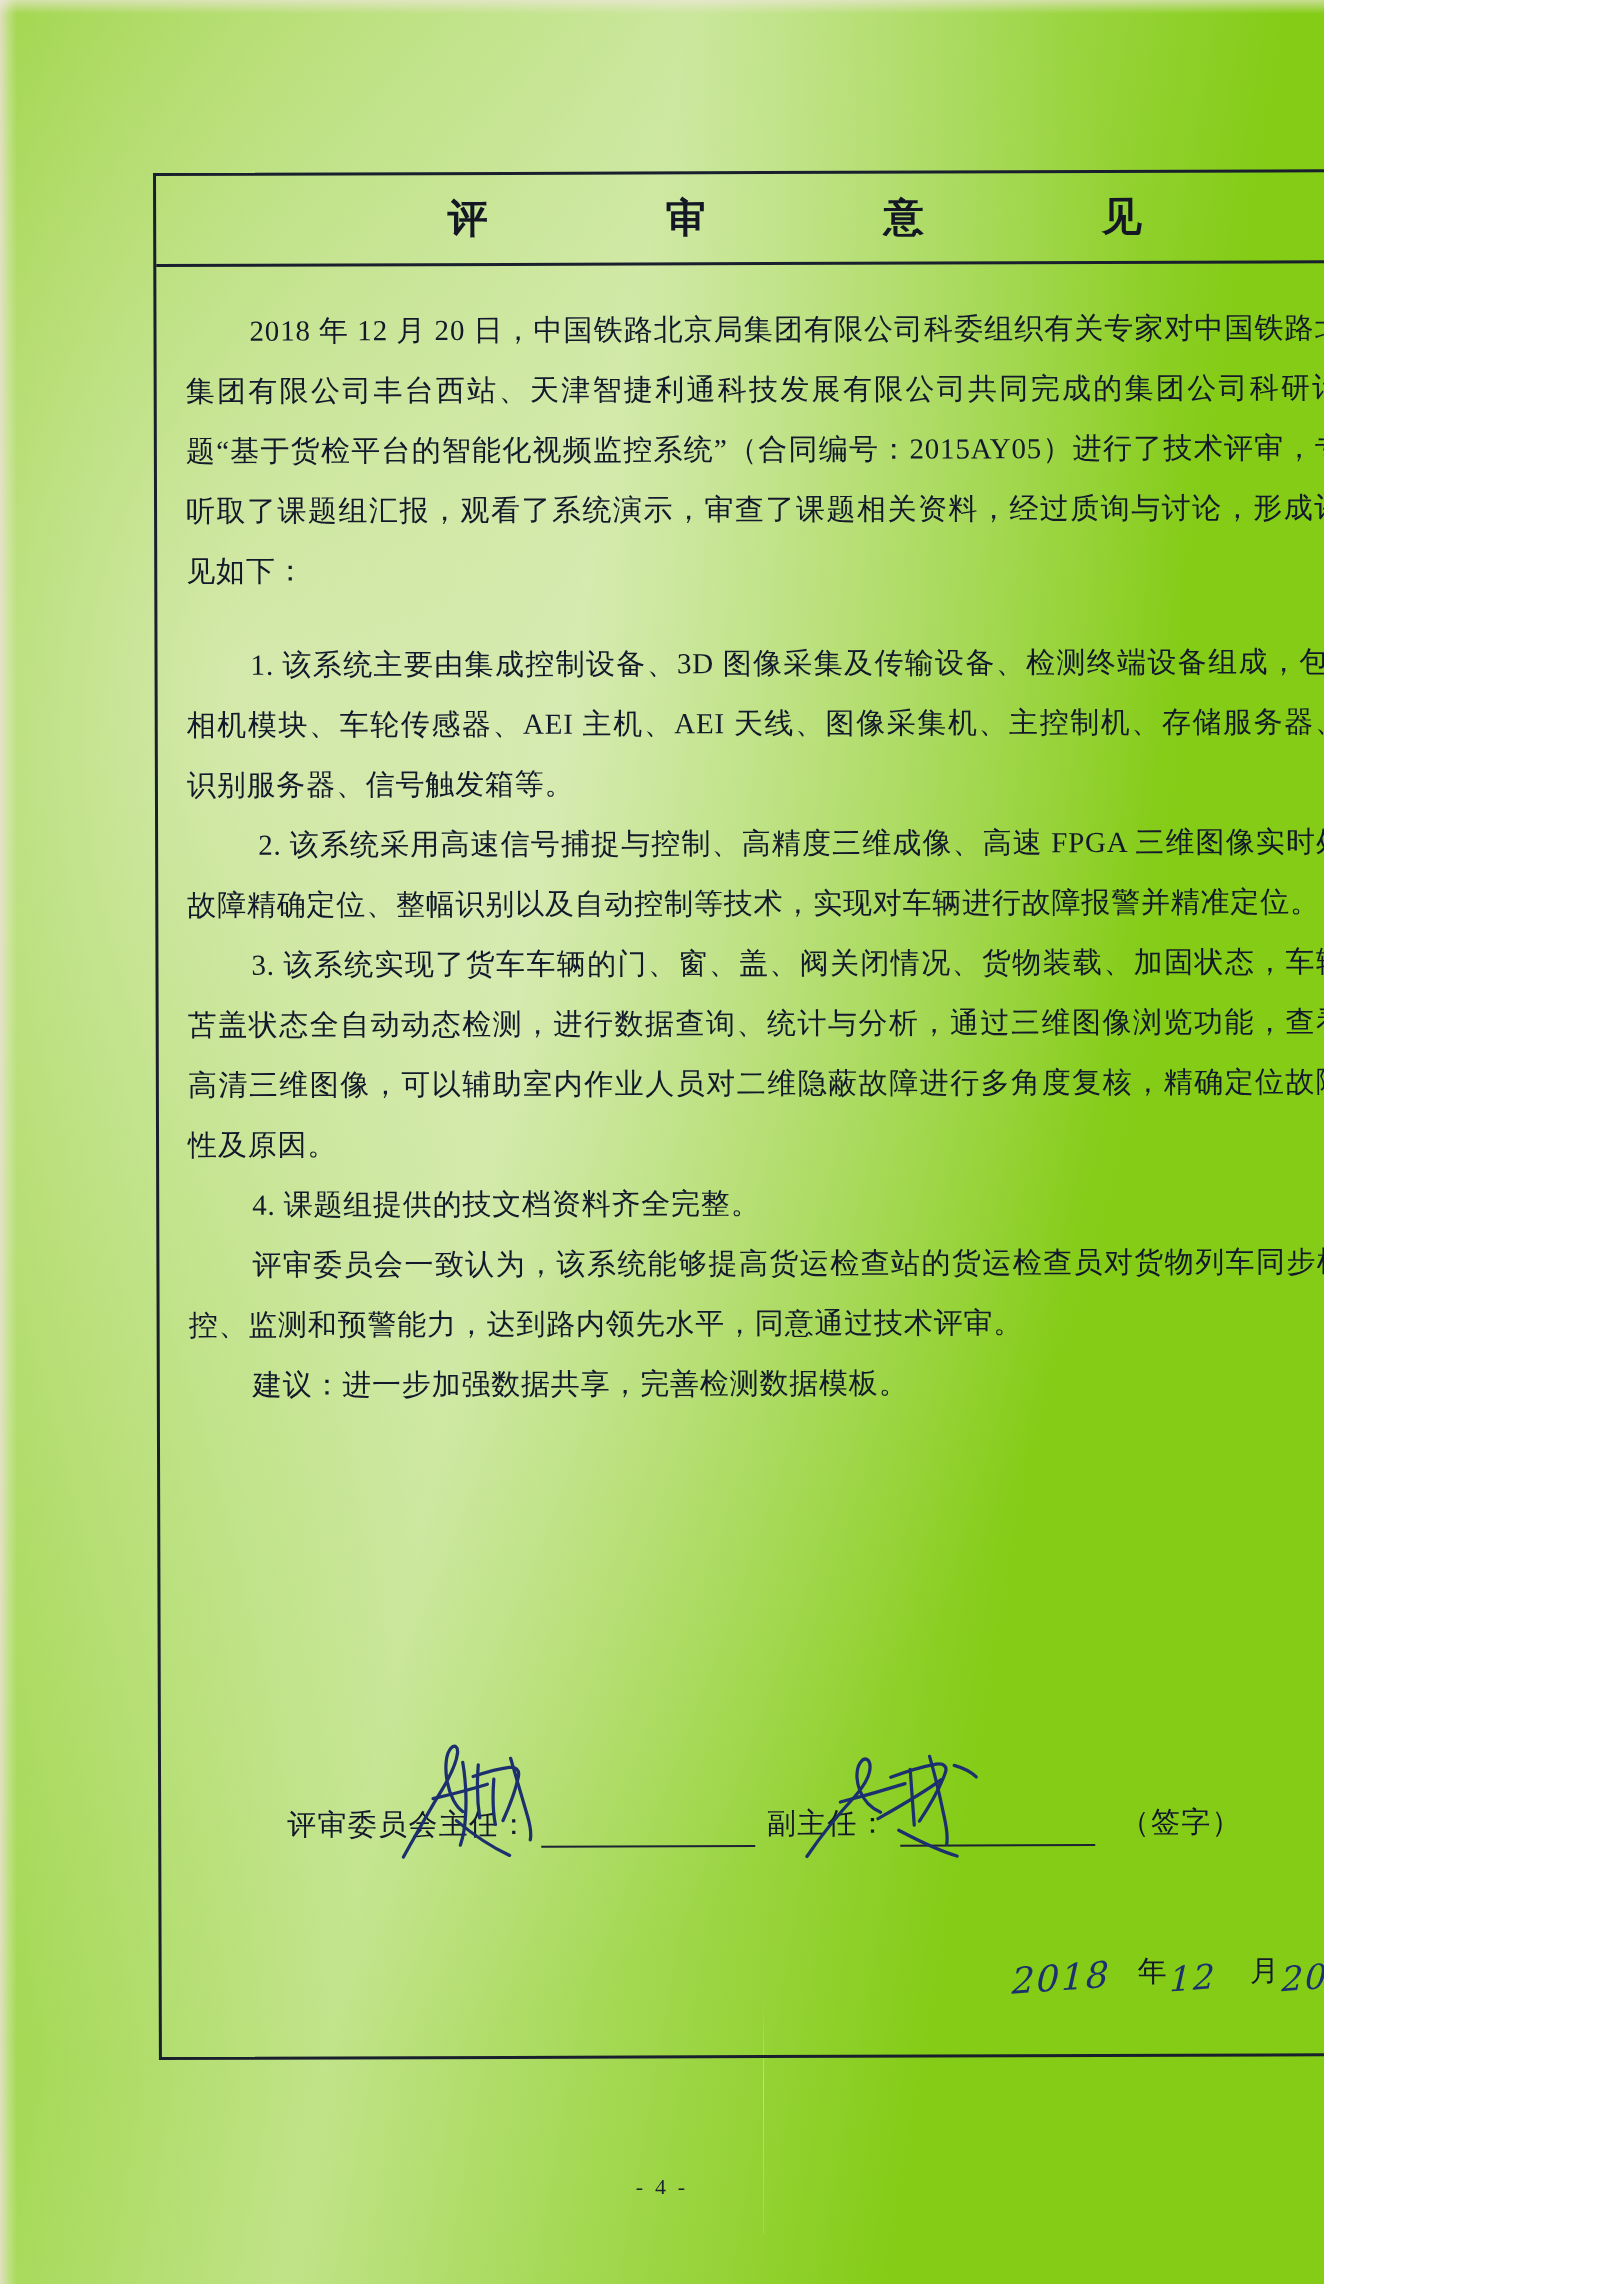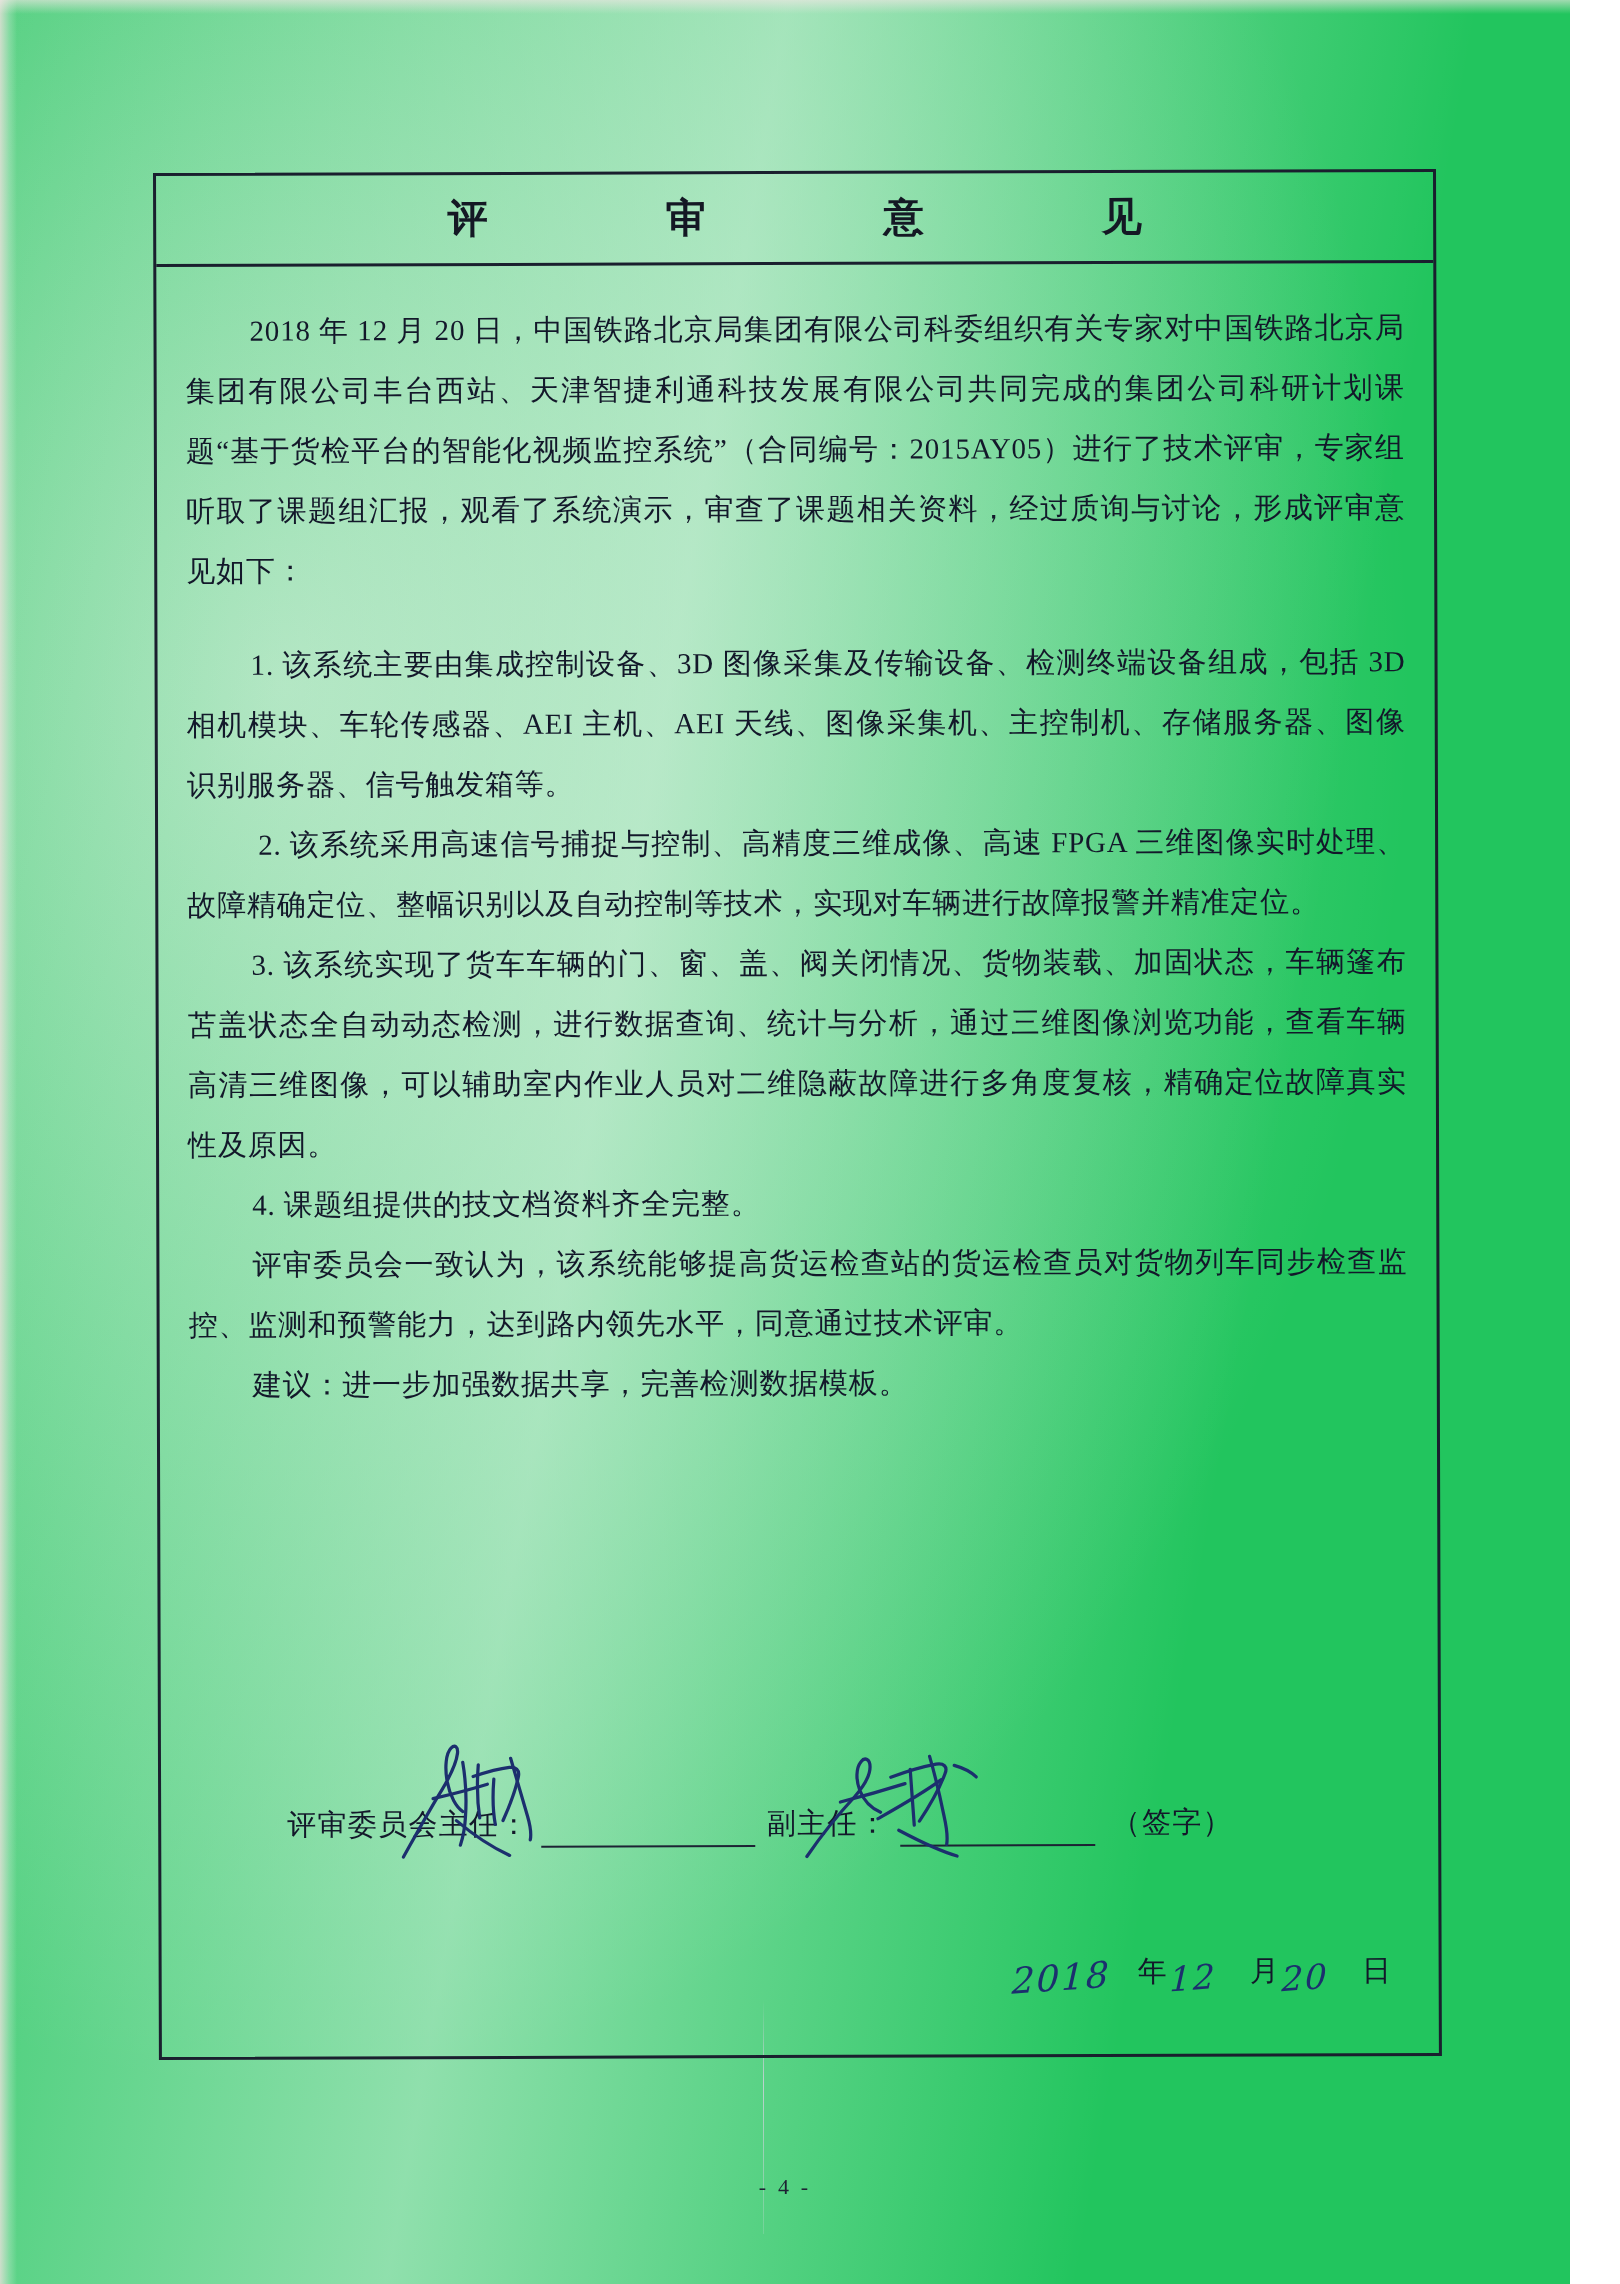--- a/index.html
+++ b/index.html
@@ -7,23 +7,23 @@
     margin: 0;
     padding: 0;
     background: #ffffff;
   }
   body {
     font-family: "Liberation Serif", "DejaVu Serif", serif;
   }
 
   .page {
     position: relative;
-    width: 1570px;
+    width: 1324px;
     height: 2284px;
-    background: #22c55e;
+    background: #84cc16;
     overflow: hidden;
   }
 
   
   .scan-tint {
     position: absolute;
     inset: 0;
     background:
       linear-gradient(100deg, rgba(250,246,246,0.0) 0%, rgba(252,250,250,0.5) 40%, rgba(255,255,255,0.0) 75%),
       radial-gradient(ellipse at 18% 30%, rgba(253,246,246,0.55) 0%, rgba(255,255,255,0) 62%);
@@ -137,21 +137,21 @@
     width: 214px;
     height: 38px;
     border-bottom: 2.6px solid #1c2233;
     margin: 0 11.7px;
   }
   .sign-line.short { width: 195px; }
   .sign-note {
     white-space: nowrap;
     letter-spacing: 1.3px;
     padding-bottom: 2.6px;
-    margin-left: 5px;
+    margin-left: 14px;
   }
 
   
   .ink {
     position: absolute;
     pointer-events: none;
   }
   .ink svg { display: block; overflow: visible; }
   .ink path, .ink line {
     fill: none;

